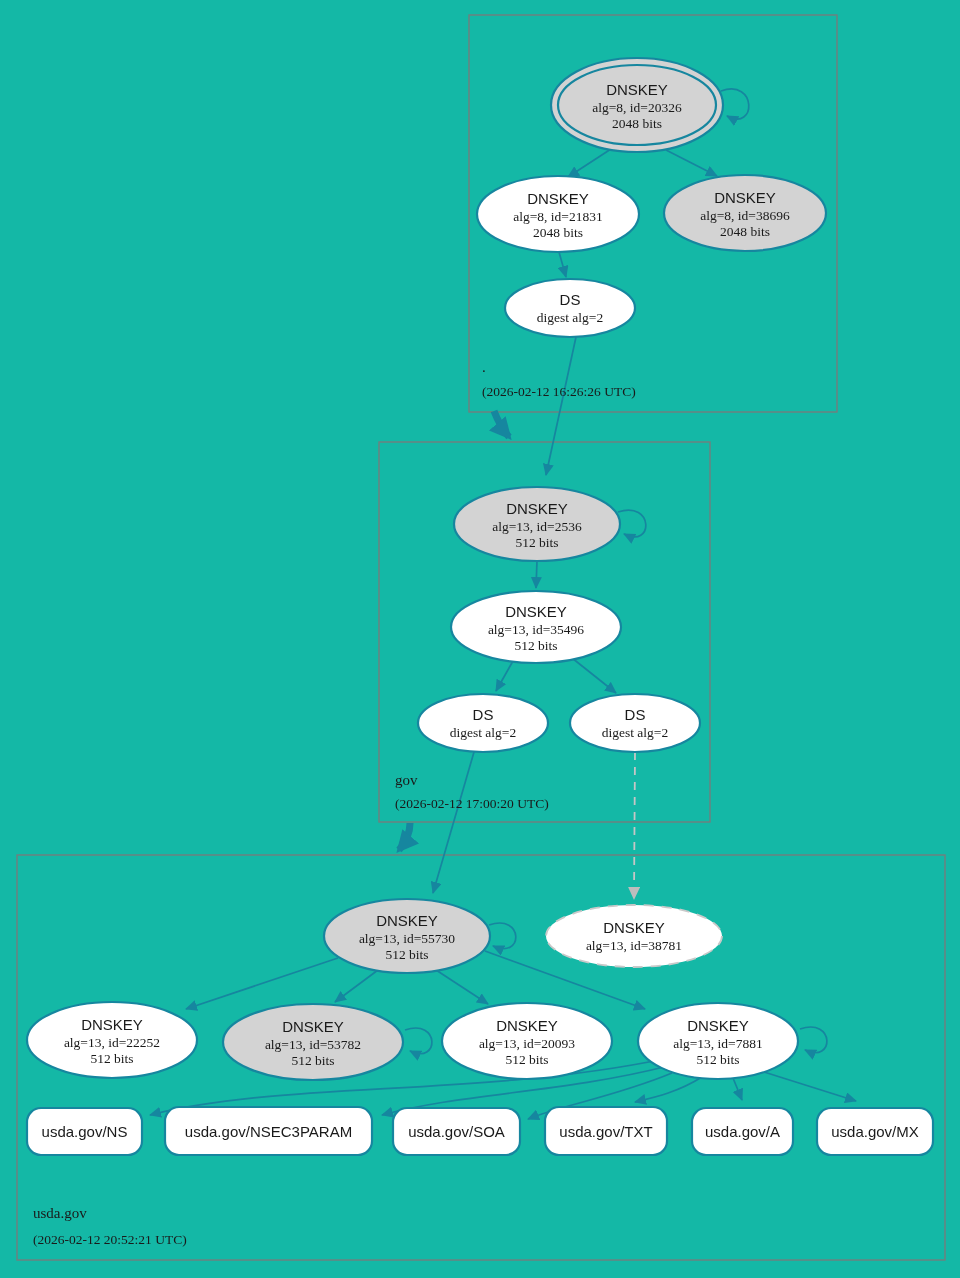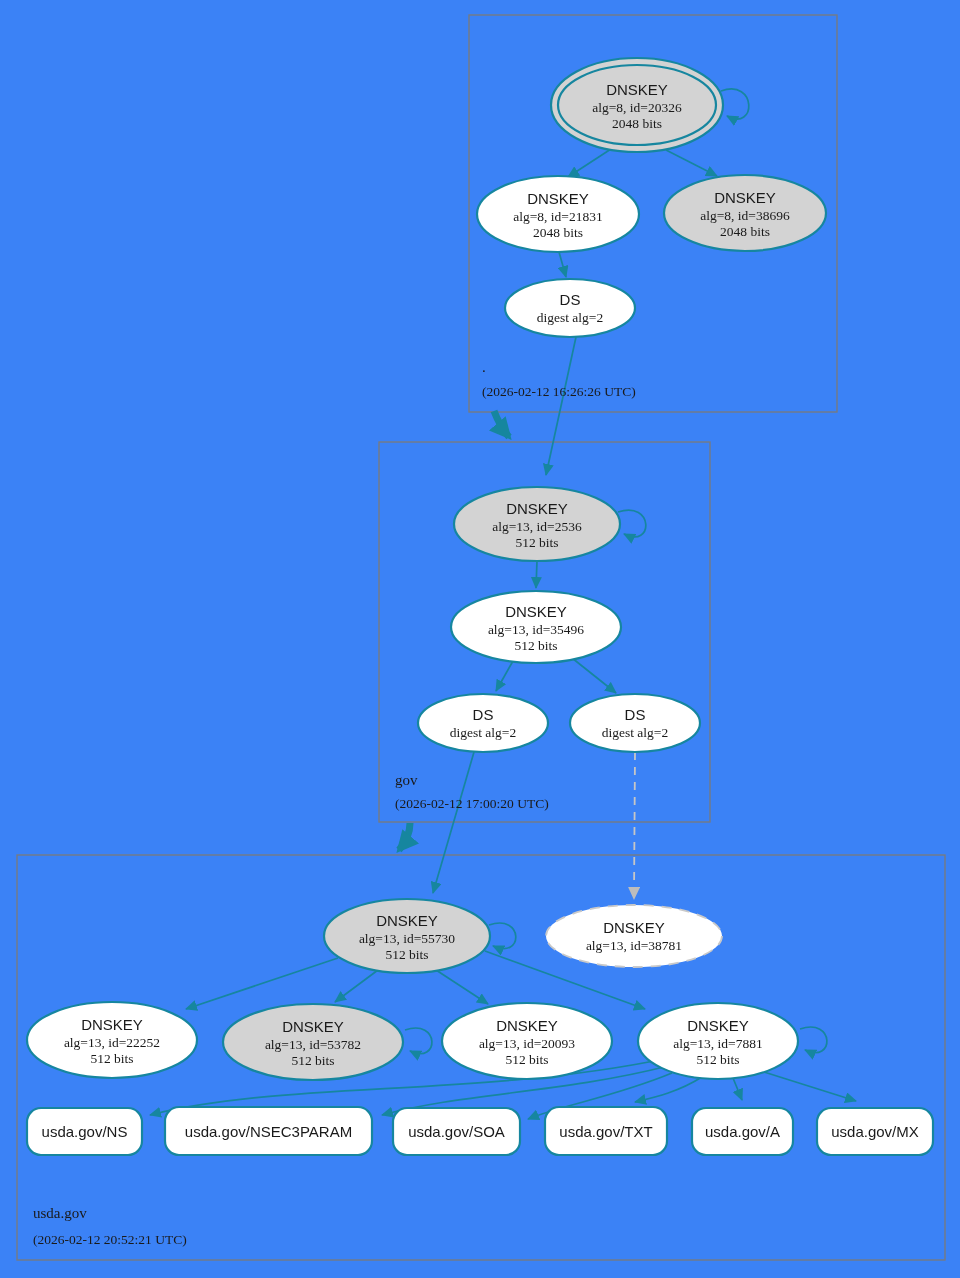--- a/index.html
+++ b/index.html
@@ -5,21 +5,21 @@
   html, body {
     margin: 0;
     padding: 0;
     background: #ffffff;
     font-family: "Liberation Sans", sans-serif;
   }
   .stage {
     position: relative;
     width: 960px;
     height: 1278px;
-    background: #3b82f6;
+    background: #14b8a6;
   }
   svg { display: block; }
 
   .zone-box {
     fill: none;
     stroke: #7a7a7a;
     stroke-width: 1.3;
   }
   .edge {
     fill: none;

